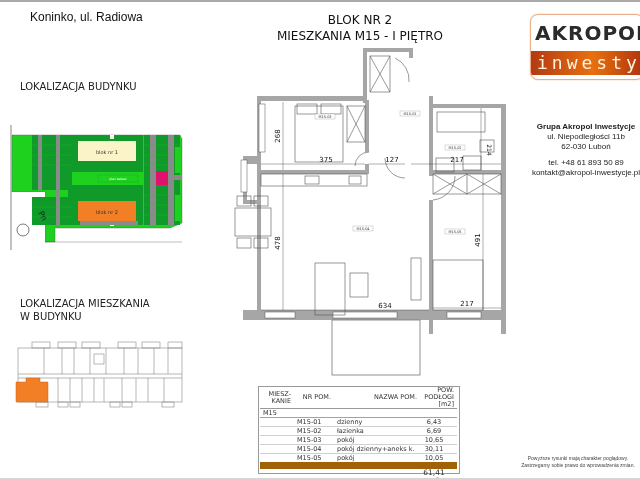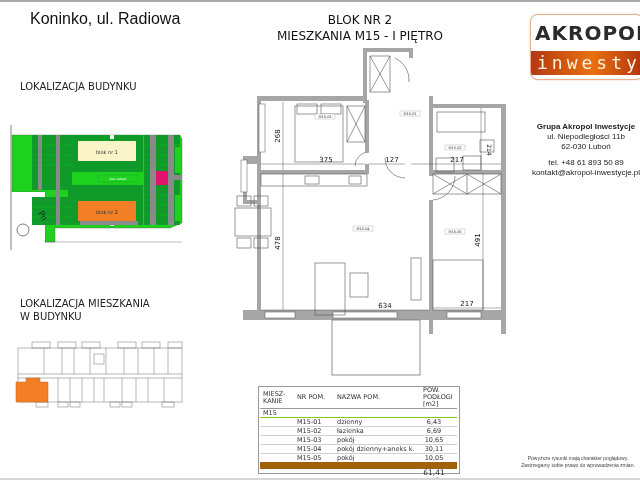--- a/index.html
+++ b/index.html
@@ -1,36 +1,36 @@
 <!DOCTYPE html>
 <html><head>
 <meta charset="utf-8">
 <style>
   html, body { margin:0; padding:0; }
   body { width:640px; height:480px; position:relative; overflow:hidden; background:#ffffff; font-family:"DejaVu Sans", sans-serif; color:#1a1a1a; }
   .topbar { position:absolute; left:0; top:0; width:640px; height:2px; background:#a9a9a9; }
   .botbar { position:absolute; left:0; bottom:0; width:640px; height:2px; background:#d6d6d6; }
   .abs { position:absolute; }
-  .title { left:30px; top:10px; font-size:16px; font-family:"Liberation Sans", sans-serif; color:#111; }
+  .title { left:30px; top:10px; font-size:12px; font-family:"Liberation Sans", sans-serif; color:#111; }
   .sec-label { font-size:10px; text-align:left; line-height:13px; font-family:"DejaVu Sans", sans-serif; color:#222; }
   .blok-title { left:250px; top:12px; width:220px; text-align:center; font-size:12px; line-height:16px; color:#111; }
   
   .logo { left:530px; top:14px; width:112px; height:64px; border-radius:8px; background:#fff; border:1px solid #e8b08a; box-shadow:0 0 2px #f0c9ad; overflow:hidden; }
   .logo-top { position:absolute; left:4px; top:6px; font-family:"DejaVu Sans", sans-serif; font-weight:bold; font-size:20px; letter-spacing:1px; color:#2b2b2b; }
   .logo-bot { position:absolute; left:0; top:36px; width:112px; height:24px; background:linear-gradient(90deg,#b33a12,#e8700f 55%,#b0340e); }
   .logo-bot span { position:absolute; left:6px; top:1px; font-family:"DejaVu Sans Mono", monospace; font-size:18px; letter-spacing:4px; color:#fff3e0; }
   .contact { left:518px; top:122px; width:136px; text-align:center; font-size:8px; line-height:10px; font-family:"Liberation Sans", sans-serif; color:#222; }
   .contact .bold { font-weight:bold; }
   .disclaimer { left:508px; top:455px; width:140px; text-align:center; font-size:5px; line-height:7px; color:#444; font-family:"Liberation Sans", sans-serif; }
   
   .site { left:10px; top:125px; width:180px; height:125px; }
   
   .rt { left:260px; top:387px; width:197px; border-collapse:collapse; font-size:6.5px; font-family:"DejaVu Sans", sans-serif; color:#333; }
   .rt td, .rt th { padding:0 3px; height:8px; line-height:8px; font-weight:normal; }
-  .rt th { height:14px; line-height:7px; text-align:left; border-bottom:1px solid #999; }
+  .rt th { height:14px; line-height:7px; text-align:right; border-bottom:1px solid #999; }
   .rt .num { text-align:center; padding-right:12px; }
   .rt .rowsep td { border-bottom:1px solid #d0d0d0; }
   .rt .m15 td { border-bottom:1px solid #84cc16; }
   .rt .total td { border-top:7px solid #a16207; }
   .tbox { position:absolute; left:258px; top:386px; width:200px; height:86px; border:1px solid #999; }
 </style>
 </head>
 <body>
 
 <div class="topbar"></div>

